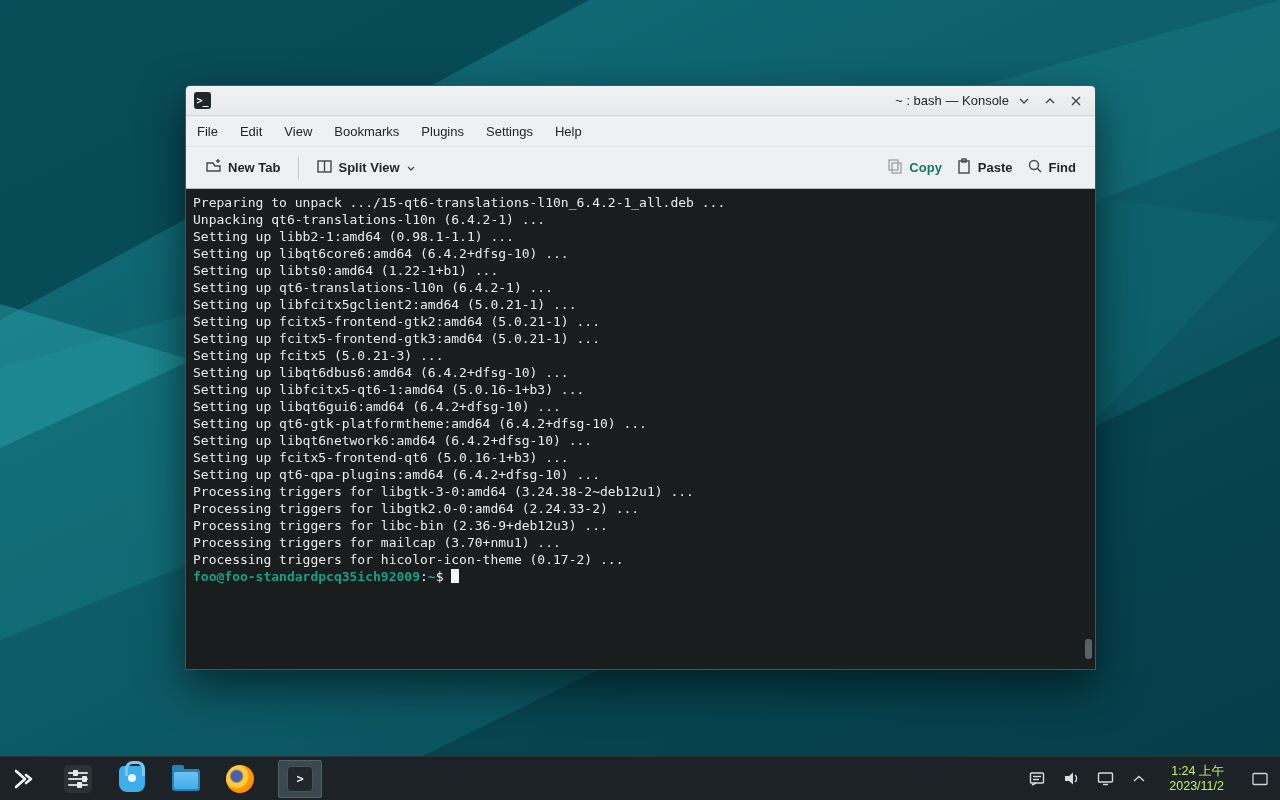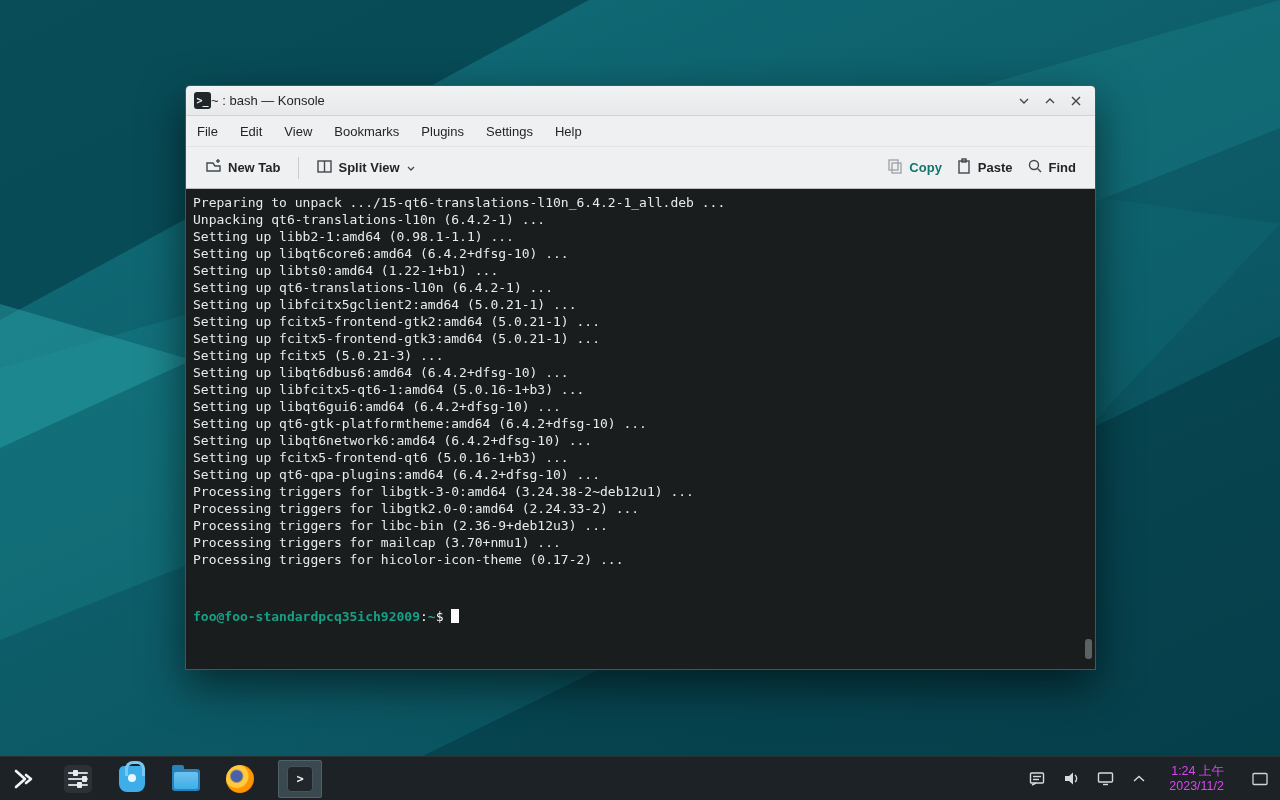--- a/index.html
+++ b/index.html
@@ -18,21 +18,21 @@
   .window { position:absolute; left:185px; top:85px; width:911px; height:585px;
     display:flex; flex-direction:column; border-radius:5px 5px 0 0;
     border:1px solid rgba(61,174,233,.45);
     box-shadow:0 16px 44px rgba(0,0,0,.55); background:#1a1d1e; z-index:3; }
 
   .titlebar { height:30px; background:linear-gradient(#f1f2f3,#e8e9ea);
     border-bottom:1px solid #d2d3d5; display:flex; align-items:center;
     padding:0 8px; border-radius:4px 4px 0 0; flex:0 0 auto; }
   .win-icon { width:17px; height:17px; background:#20262a; border-radius:3px;
     color:#e8f5ef; font:bold 10px/17px "DejaVu Sans Mono",monospace; text-align:center; }
-  .titlebar-title { flex:1; text-align:left; font-size:13px; color:#232627; }
+  .titlebar-title { flex:1; text-align:right; font-size:13px; color:#232627; }
   .tb-btn { width:22px; height:22px; display:flex; align-items:center; justify-content:center; margin-left:4px; border-radius:11px; }
   .tb-btn svg { stroke:#43484d; stroke-width:1.4; fill:none; }
 
   .menubar { height:31px; background:#eff0f1; display:flex; align-items:center;
     font-size:13px; color:#232627; flex:0 0 auto; border-bottom:1px solid #e3e4e5; }
   .menu-item { padding:0 11px; line-height:31px; }
 
   .toolbar { height:42px; background:#eff0f1; display:flex; align-items:center;
     padding:0 12px; flex:0 0 auto; border-bottom:1px solid #bcbec0; font-size:13px; color:#232627;font-weight:bold; }
   .tool-btn { display:flex; align-items:center; gap:6px; padding:5px 7px; border-radius:3px; }
@@ -41,21 +41,21 @@
   .tool-btn.disabled svg { stroke:#a2a6aa; }
   .tool-sep { width:1px; height:22px; background:#c9cbcd; margin:0 10px; }
   .tool-spacer { flex:1; }
   .caret-sm svg { stroke:#43484d; stroke-width:1.3; fill:none; }
 
   
   .terminal { flex:1; background:#1a1d1e; padding:5px 2px 5px 7px; position:relative;
     font-family:"DejaVu Sans Mono",monospace; font-size:13px; line-height:17px;
     color:#e9eaea; overflow:hidden; }
   .tline { white-space:pre; }
-  .prompt-line { white-space:pre;margin-top:40px; }
+  .prompt-line { white-space:pre; }
   .p-user { color:#16a085; font-weight:bold; }
   .p-plain { color:#fcfcfc; }
   .p-path { color:#2aa198; font-weight:bold; }
   .cursor { display:inline-block; width:8px; height:14px; background:#fbfbfb;
     vertical-align:-2px; margin-left:8px; }
   .scroll-handle { position:absolute; right:3px; bottom:10px; width:7px; height:20px;
     background:#5b6266; border-radius:3px; }
 
   
   .taskbar { position:absolute; left:0; bottom:0; width:1280px; height:44px;
@@ -88,21 +88,21 @@
     background:radial-gradient(circle at 38% 40%, #4a60a8 0 22%, #ffcb3d 30% 46%, #ff9500 52% 70%, #e8452c 78% 100%); }
 
   .task-active { width:44px; height:38px; background:#3a4850; border:1px solid #51616a;
     border-radius:2px; display:flex; align-items:center; justify-content:center; }
   .ico-konsole { width:26px; height:26px; background:#20262a; border:1px solid #48525a; border-radius:4px;
     color:#e8f5ef; font:bold 12px/24px "DejaVu Sans Mono",monospace; text-align:center; }
 
   .tb-right { margin-left:auto; display:flex; align-items:center; gap:14px; }
   .tray-icon { width:20px; height:20px; display:flex; align-items:center; justify-content:center; }
   .tray-icon svg { stroke:#d7dadd; fill:none; stroke-width:1.4; }
-  .clock { text-align:right; color:#d946ef; font-size:12.5px; line-height:15px; margin:0 6px; }
+  .clock { text-align:right; color:#bef264; font-size:12.5px; line-height:15px; margin:0 6px; }
   .show-desktop { width:24px; height:24px; display:flex; align-items:center; justify-content:center; margin-left:4px; }
   .show-desktop svg { stroke:#cfd4d8; fill:none; stroke-width:1.3; }
 </style>
 </head>
 <body>
 
 <div class="desktop">
   <div class="wp-shape wp-s1"></div>
   <div class="wp-shape wp-s2"></div>
   <div class="wp-shape wp-s3"></div>

